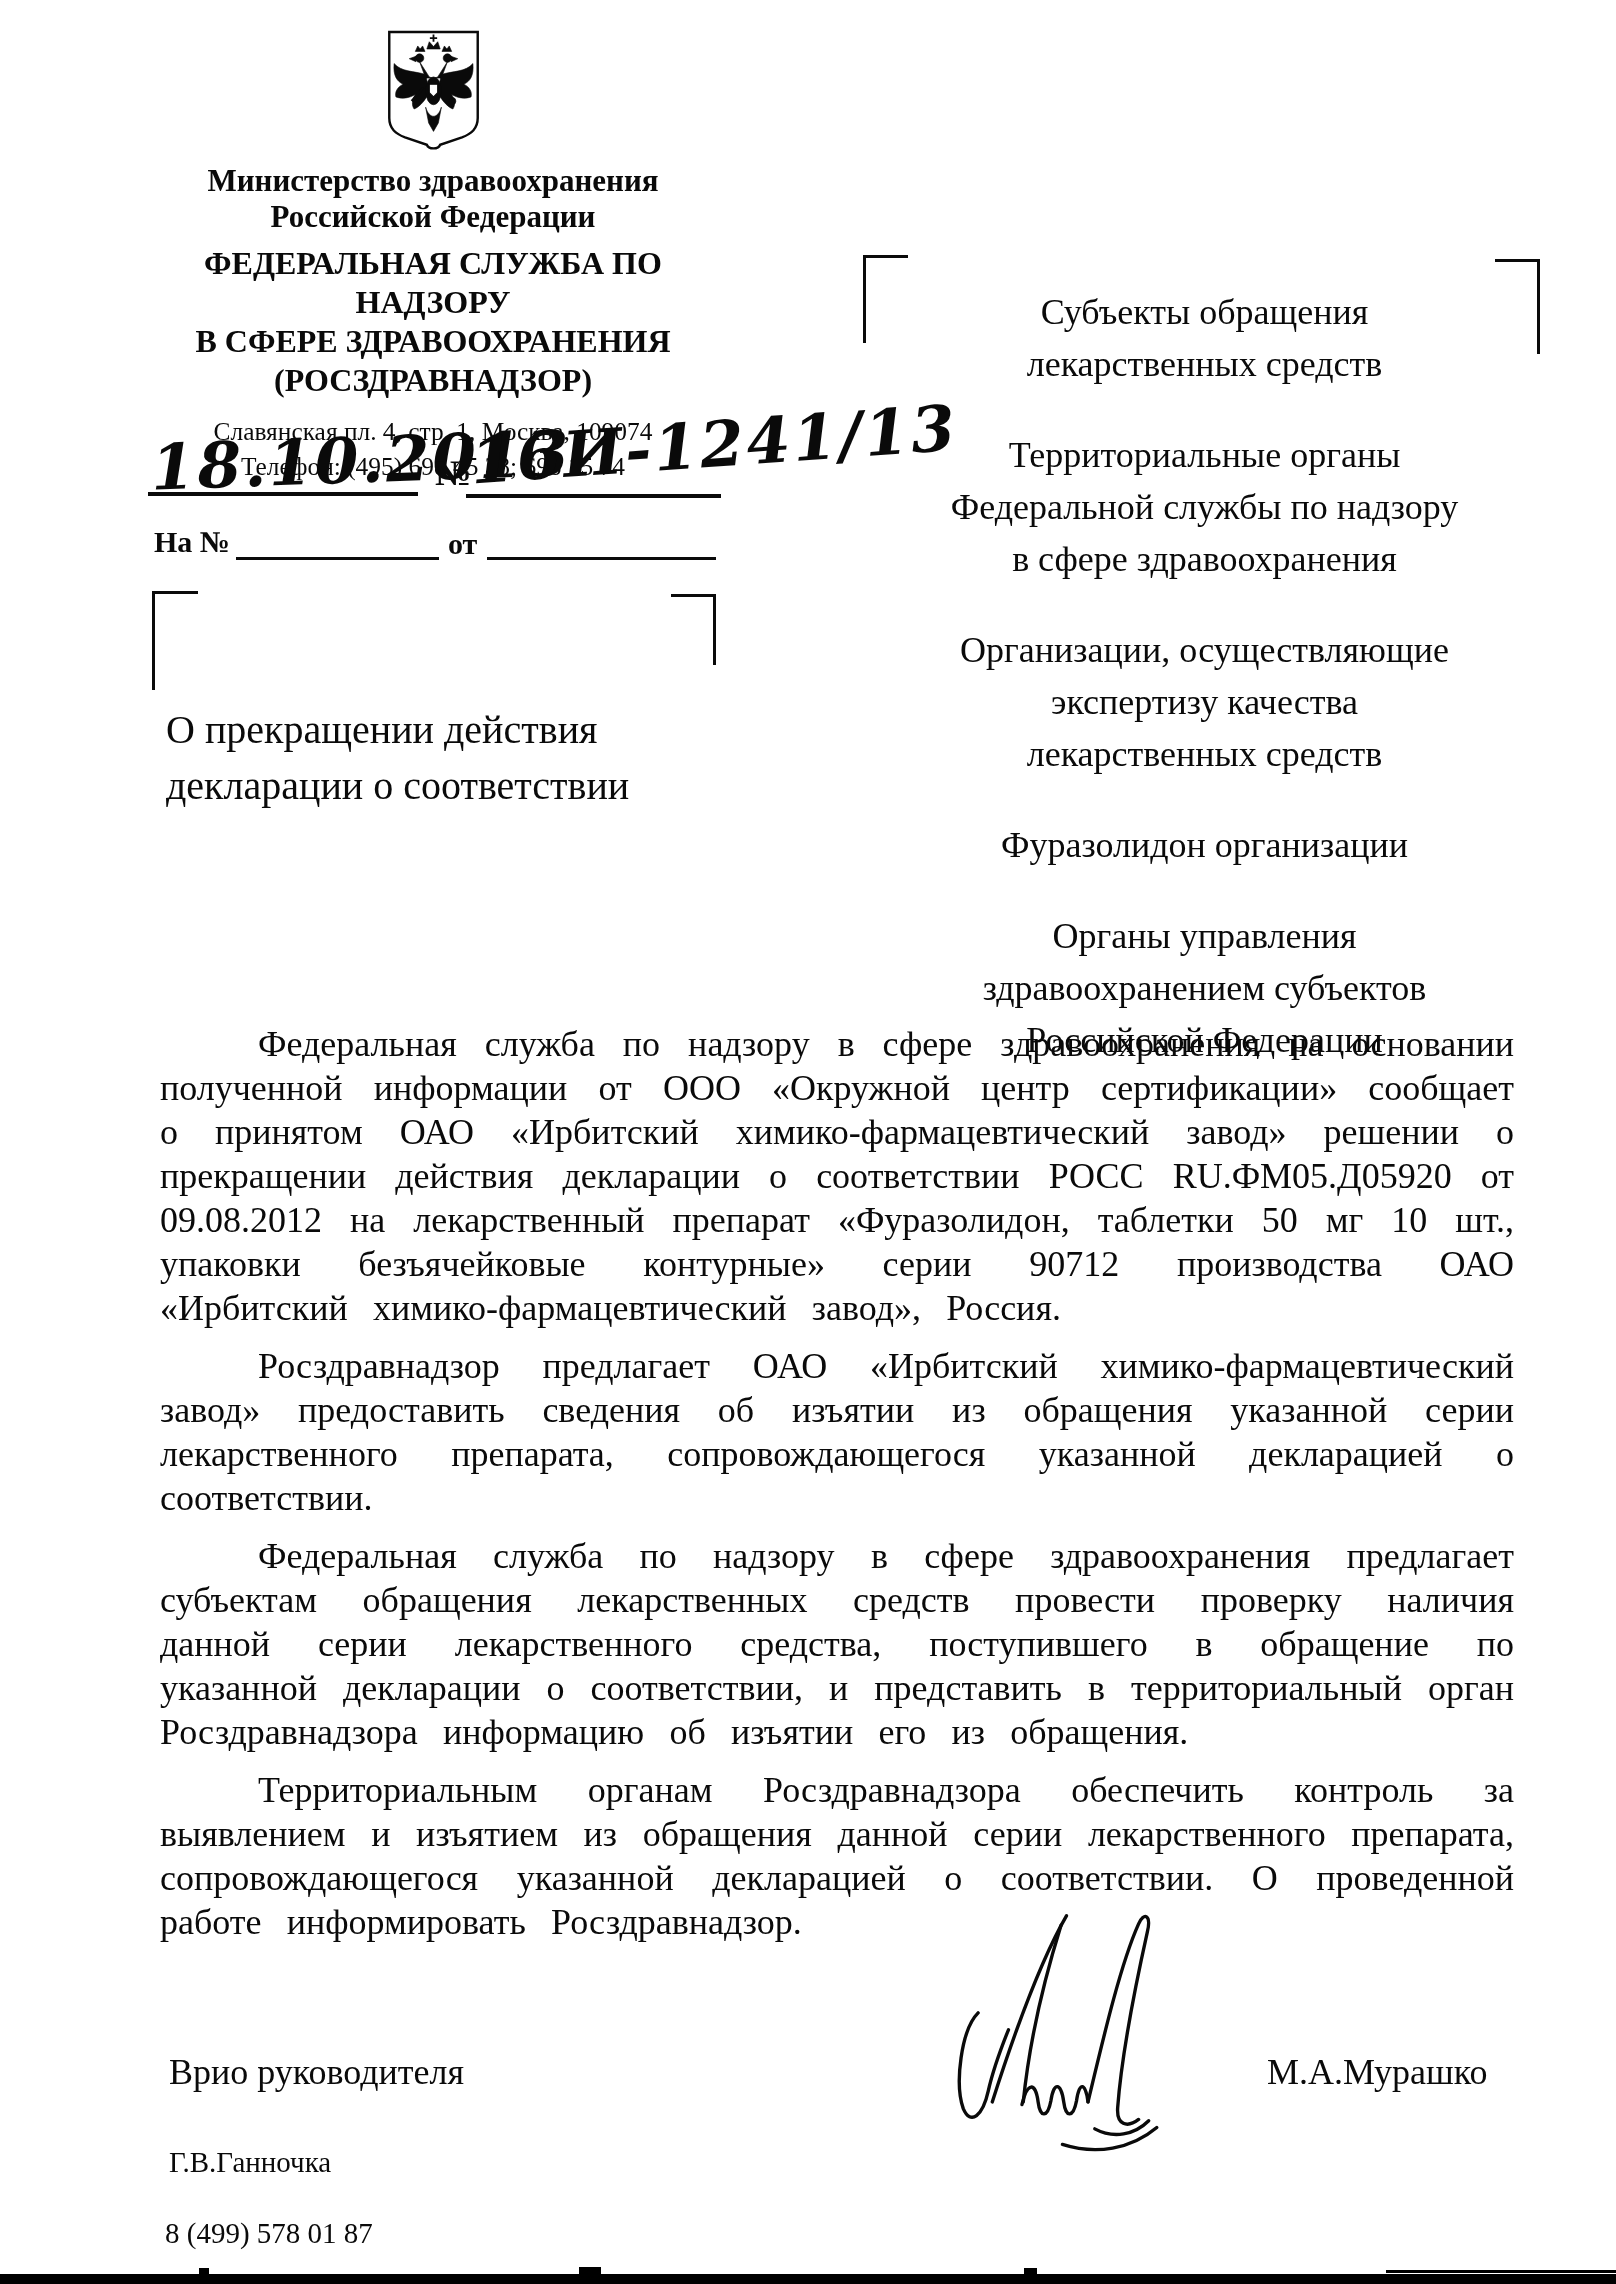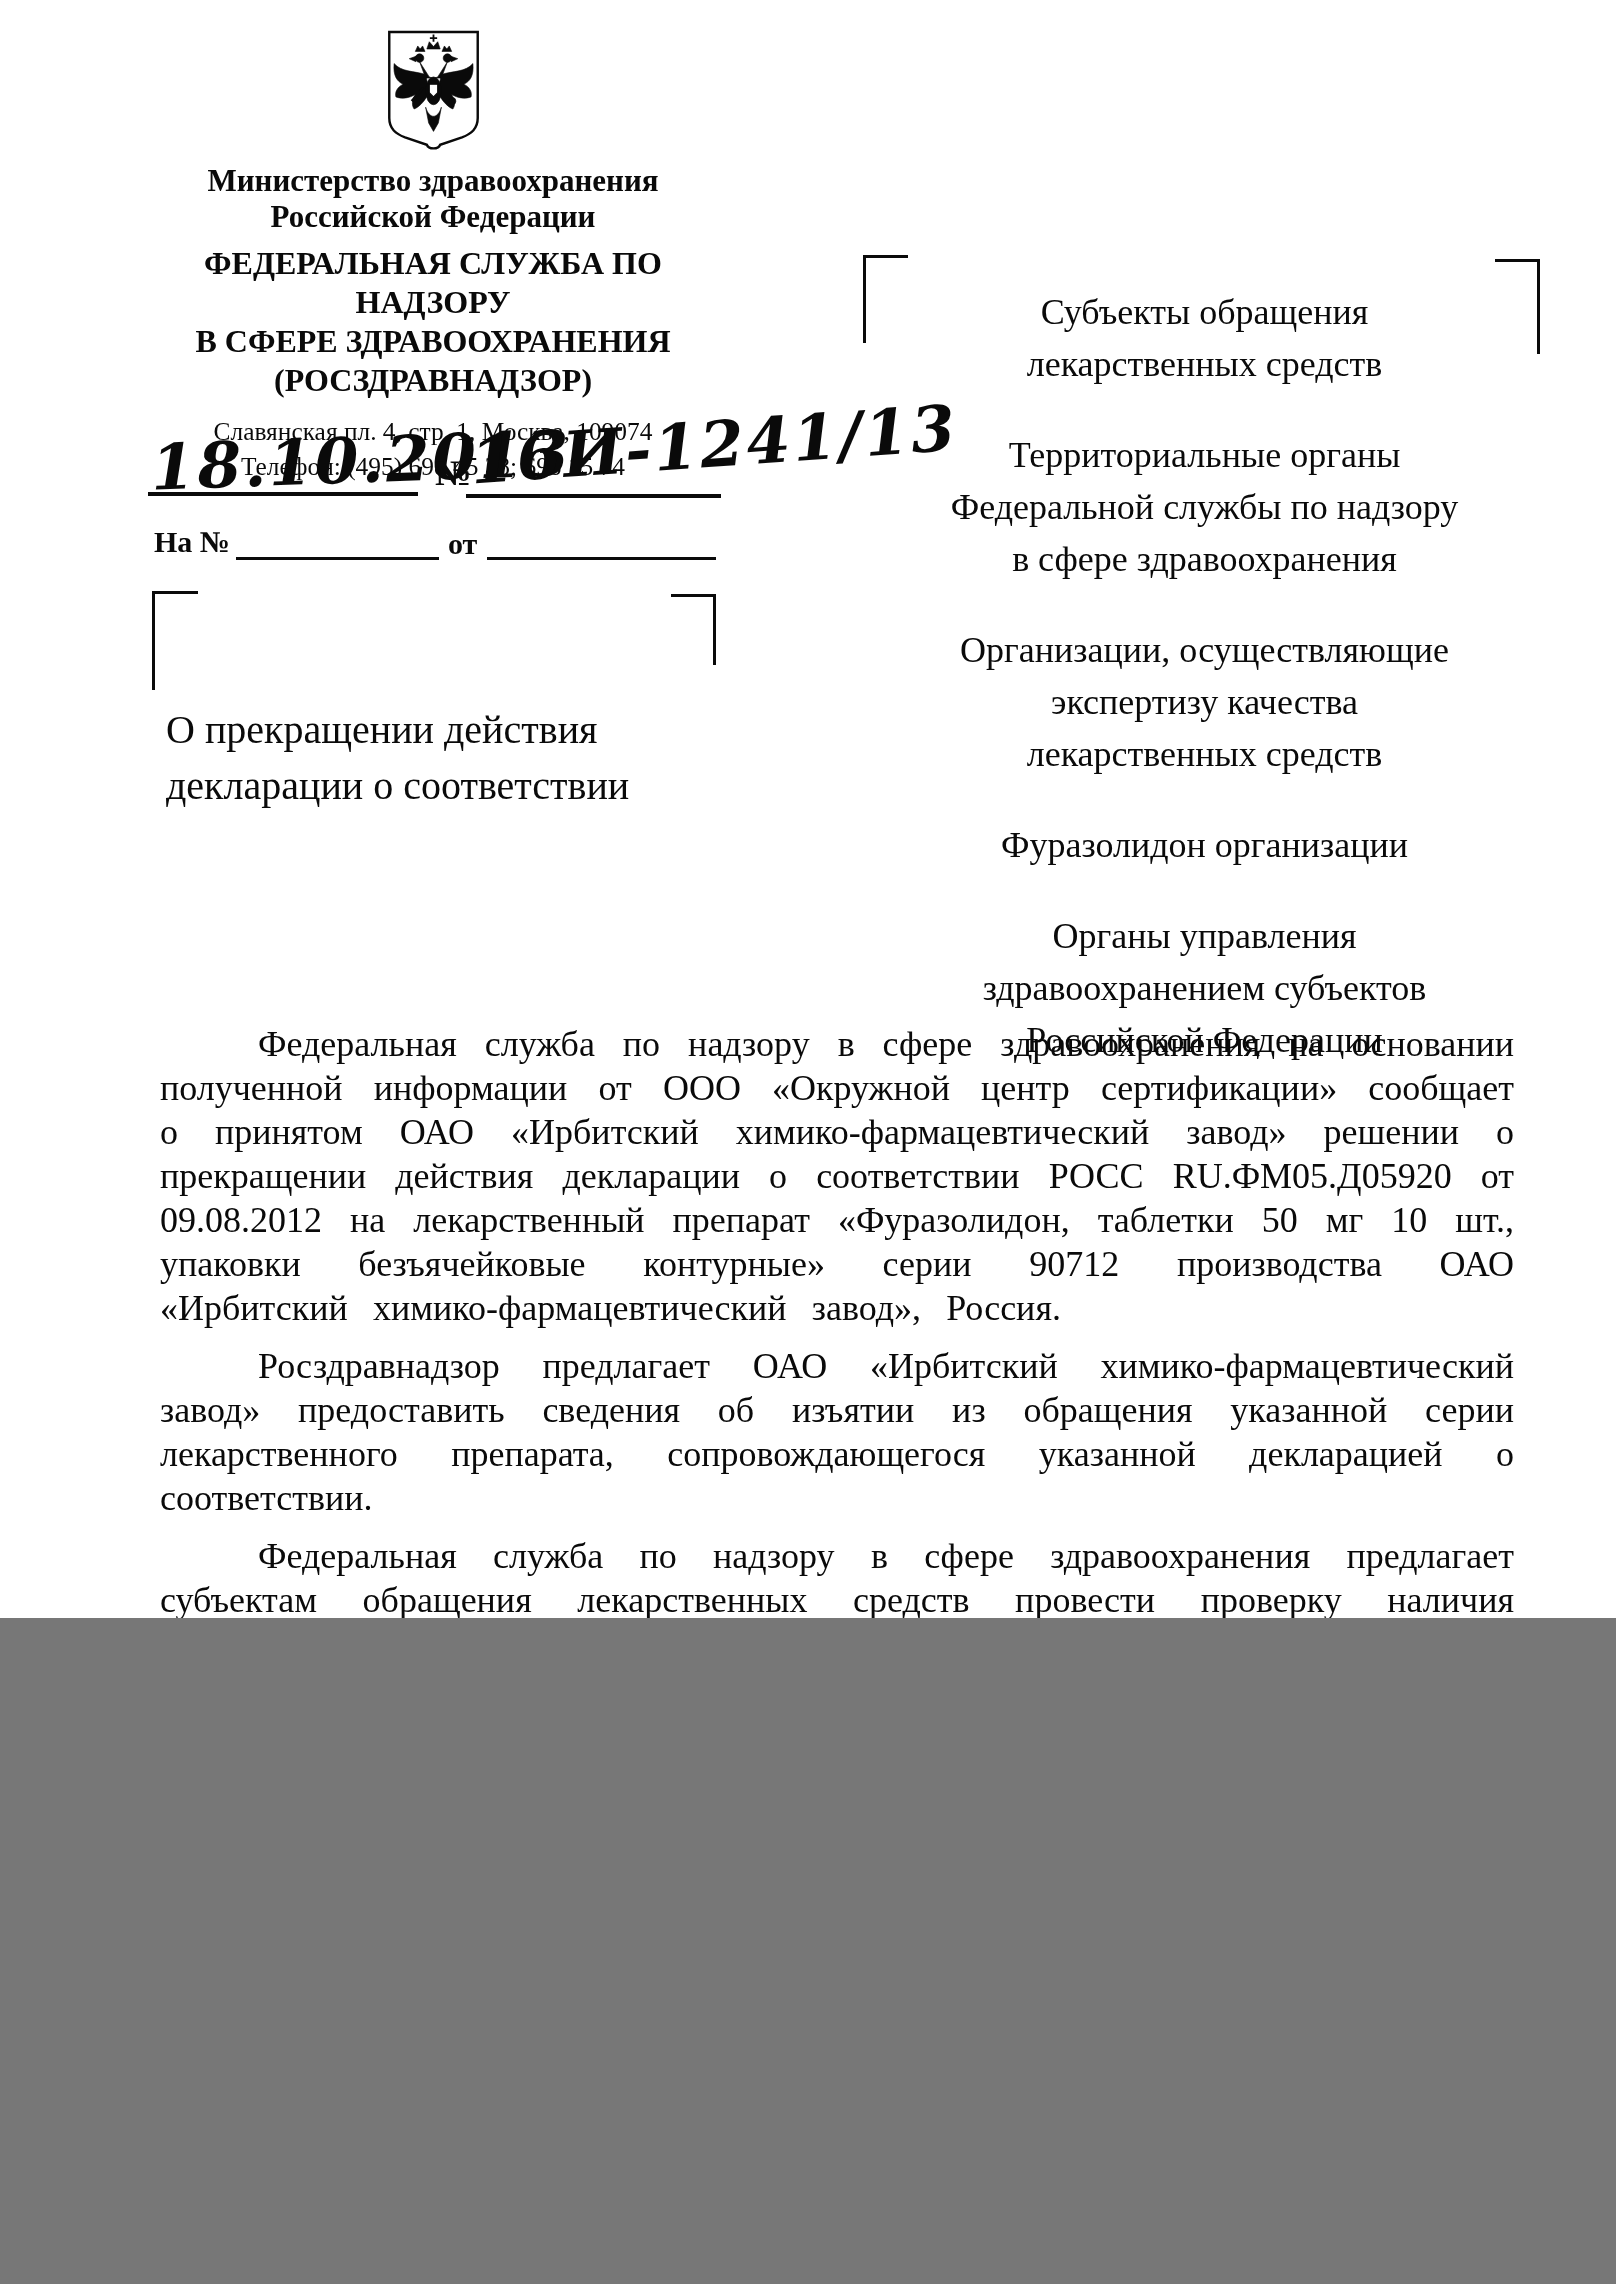--- a/index.html
+++ b/index.html
@@ -1,17 +1,17 @@
 <!DOCTYPE html>
 <html style="font-size:10.4px"><head>
 <meta charset="utf-8">
 <style>
   html,body{margin:0;padding:0;background:#777;}
   .page{
-    position:relative; width:1617px; height:1618px; background:#ffffff;
+    position:relative; width:1617px; height:2284px; background:#ffffff;
     font-family:"Liberation Serif","DejaVu Serif",serif; color:#0a0a0a;
     overflow:hidden; margin:0 auto;
   }
   
   .letterhead{position:absolute; left:140px; top:25px; width:586px; text-align:center;}
   .emblem{width:103px; height:128px; margin:0 auto 7.8px;}
   .ministry-line{font-weight:bold; font-size:31px; line-height:36px;}
   .service-block{margin-top:9px;}
   .service-line{font-weight:bold; font-size:32px; line-height:39px;}
   .addr-block{margin-top:14.3px;}
@@ -131,20 +131,21 @@
       <div>Органы управления</div>
       <div>здравоохранением субъектов</div>
       <div>Российской Федерации</div>
     </div>
   </div>
 
   <div class="body-text">
     <p>Федеральная служба по надзору в сфере здравоохранения на основании полученной информации от ООО «Окружной центр сертификации» сообщает о принятом ОАО «Ирбитский химико-фармацевтический завод» решении о прекращении действия декларации о соответствии РОСС RU.ФМ05.Д05920 от 09.08.2012 на лекарственный препарат «Фуразолидон, таблетки 50 мг 10 шт., упаковки безъячейковые контурные» серии 90712 производства ОАО «Ирбитский химико-фармацевтический завод», Россия.</p>
     <p>Росздравнадзор предлагает ОАО «Ирбитский химико-фармацевтический завод» предоставить сведения об изъятии из обращения указанной серии лекарственного препарата, сопровождающегося указанной декларацией о соответствии.</p>
     <p>Федеральная служба по надзору в сфере здравоохранения предлагает субъектам обращения лекарственных средств провести проверку наличия данной серии лекарственного средства, поступившего в обращение по указанной декларации о соответствии, и представить в территориальный орган Росздравнадзора информацию об изъятии его из обращения.</p>
+    <p>Территориальным органам Росздравнадзора обеспечить контроль за выявлением и изъятием из обращения данной серии лекарственного препарата, сопровождающегося указанной декларацией о соответствии. О проведенной работе информировать Росздравнадзор.</p>
   </div>
 
   <div class="sig-position">Врио руководителя</div>
 
   <svg class="sig-scribble" viewBox="0 0 430 390" fill="none" stroke="#0a0a0a" stroke-width="5" stroke-linecap="round">
     <path d="M55,160 C30,185 20,265 33,302 C44,328 62,312 70,276 C78,240 92,205 100,185"></path>
     <path d="M76,292 C108,192 150,78 186,16"></path>
     <path d="M178,30 C150,120 130,212 122,292"></path>
     <path d="M120,296 C128,262 140,262 144,292 C147,316 158,316 163,290 C167,262 178,262 182,292 C185,316 196,316 201,290 C205,262 214,262 218,292"></path>
     <path d="M218,292 C240,200 266,88 293,28 C301,10 312,14 306,40 C286,130 268,220 262,300 C260,326 276,331 293,318"></path>

